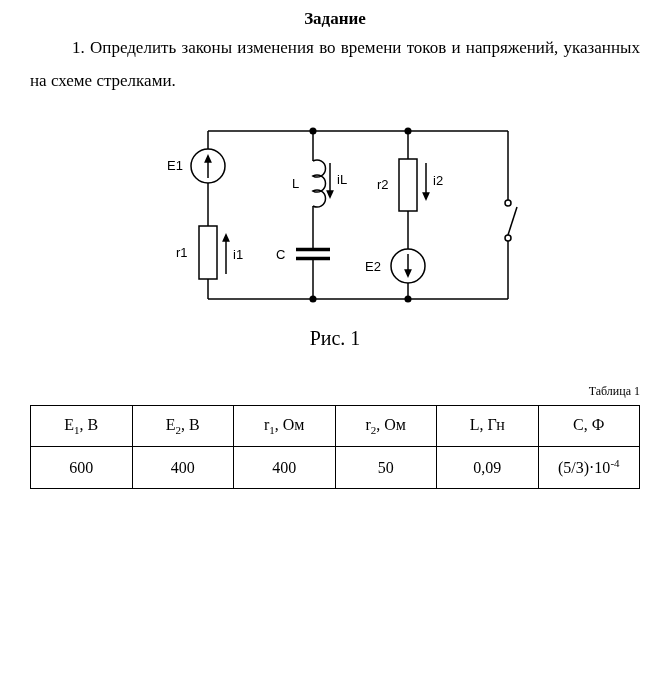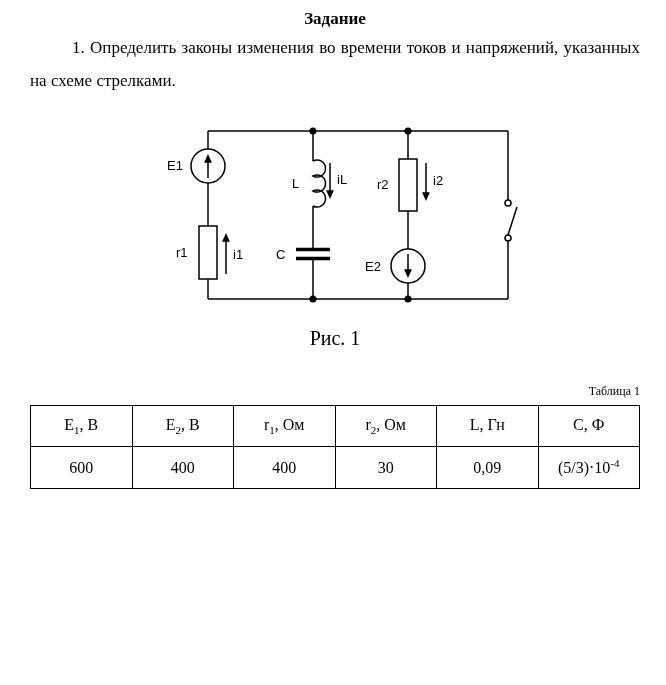--- a/index.html
+++ b/index.html
@@ -154,20 +154,20 @@
       <th><span>E</span><sub class="tsub">2</sub><span>, В</span></th>
       <th><span>r</span><sub class="tsub">1</sub><span>, Ом</span></th>
       <th><span>r</span><sub class="tsub">2</sub><span>, Ом</span></th>
       <th><span>L</span><sub class="tsub"></sub><span>, Гн</span></th>
       <th><span>C</span><sub class="tsub"></sub><span>, Ф</span></th>
     </tr>
     <tr>
       <td><span>600</span><sup class="tsup"></sup></td>
       <td><span>400</span><sup class="tsup"></sup></td>
       <td><span>400</span><sup class="tsup"></sup></td>
-      <td><span>30</span><sup class="tsup"></sup></td>
+      <td><span>50</span><sup class="tsup"></sup></td>
       <td><span>0,09</span><sup class="tsup"></sup></td>
       <td><span>(5/3)·10</span><sup class="tsup">-4</sup></td>
     </tr>
   </tbody>
     </table>
 
 </div>
 
 </body></html>

